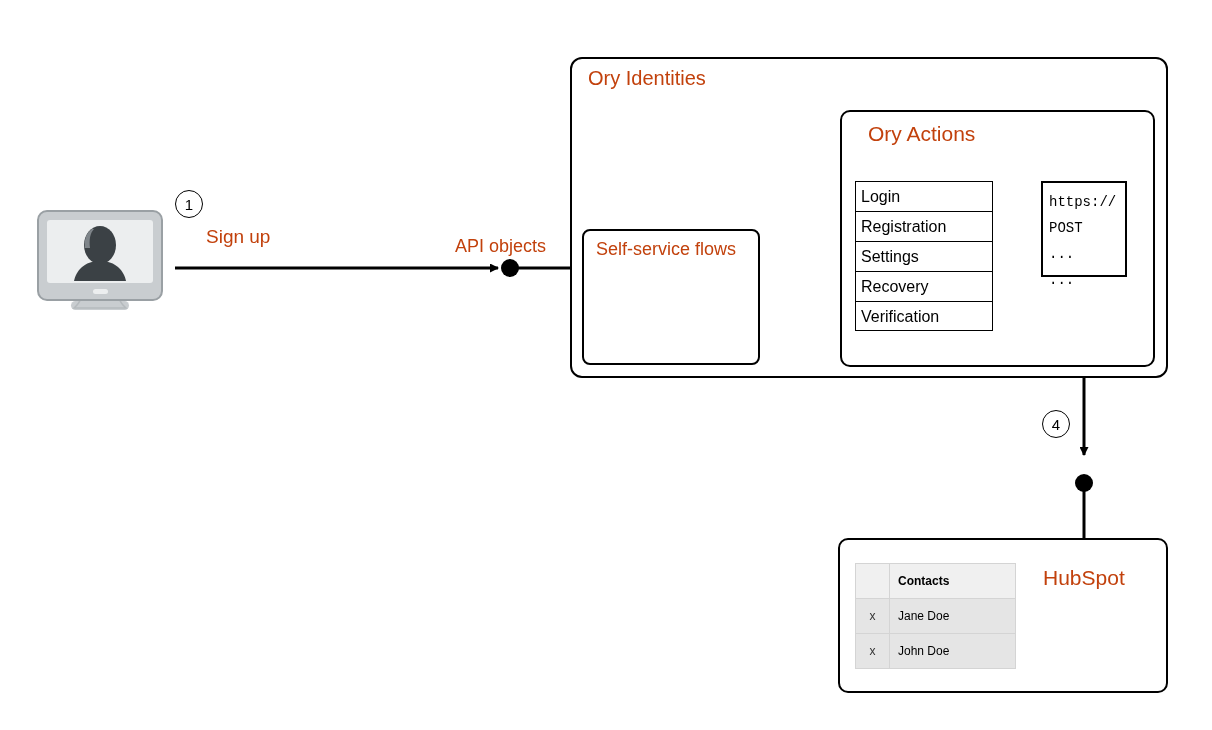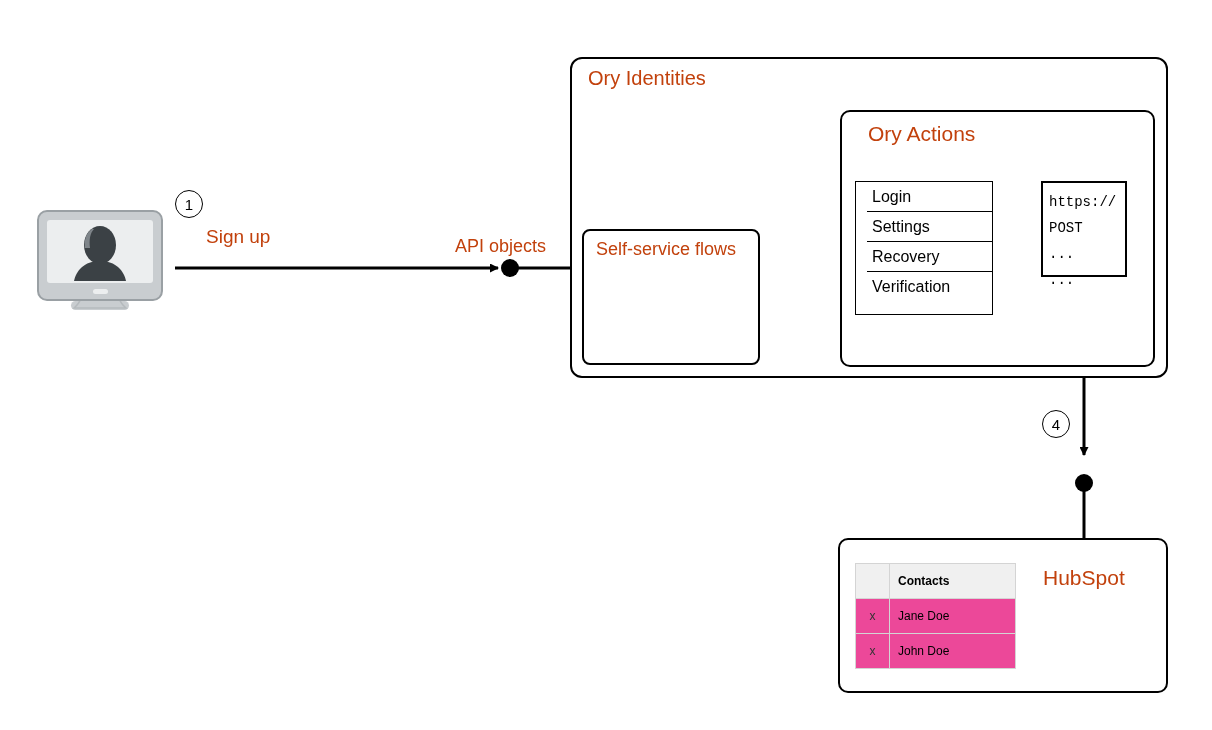--- a/index.html
+++ b/index.html
@@ -28,28 +28,28 @@
 
   .rbox{position:absolute;box-sizing:border-box;background:#fff;border:2.2px solid #000;}
   .box-identities{left:570px;top:57px;width:598px;height:321px;border-radius:12px;}
   .box-actions{left:840px;top:110px;width:315px;height:257px;border-radius:10px;}
   .box-selfservice{left:582px;top:229px;width:178px;height:136px;border-radius:8px;}
   .box-hubspot{left:838px;top:538px;width:330px;height:155px;border-radius:10px;}
   .box-code{left:1041px;top:181px;width:86px;height:96px;border:2px solid #000;border-radius:0;}
   .code-text{position:absolute;left:1049px;top:189px;font-size:14px;line-height:26px;
       font-family:"Liberation Mono",monospace;white-space:pre;}
 
-  .flowlist{position:absolute;left:855px;top:181px;width:138px;height:134px;
-      box-sizing:border-box;border:1.8px solid #000;background:#fff;padding-left:11px;}
+  .flowlist{position:absolute;left:855px;top:181px;width:138px;height:150px;
+      box-sizing:border-box;border:1.8px solid #000;background:#fff;}
   .flowrow{height:30px;box-sizing:border-box;border-bottom:1.8px solid #000;
       display:flex;align-items:center;padding-left:5px;font-size:16px;}
   .flowrow:last-child{border-bottom:none;}
 
   .ctable{position:absolute;left:855px;top:563px;width:161px;
-      border-collapse:collapse;background:#ec4899;font-size:12px;}
+      border-collapse:collapse;background:#e5e5e5;font-size:12px;}
   .ctable td,.ctable th{border:1px solid #d4d4d4;height:35px;box-sizing:border-box;
       padding:0 8px;text-align:left;font-weight:normal;}
   .ctable .hd{background:#f0f0f0;font-weight:bold;font-size:12px;}
   .ctable .cx{width:34px;text-align:center;color:#333;}
 
   .monitor{position:absolute;left:36px;top:209px;width:128px;height:110px;}
 </style>
 </head>
 <body>
 
@@ -101,20 +101,21 @@
   <div class="lbl lbl-ory-identities">Ory Identities</div>
 
   <div class="rbox box-selfservice"></div>
   <div class="lbl lbl-selfservice">Self-service flows</div>
 
   <div class="rbox box-actions"></div>
   <div class="lbl lbl-ory-actions">Ory Actions</div>
 
   <div class="flowlist">
     <div class="flowrow">Login</div>
+    <div class="flowrow">Registration</div>
     <div class="flowrow">Settings</div>
     <div class="flowrow">Recovery</div>
     <div class="flowrow">Verification</div>
   </div>
 
   <div class="rbox box-code"></div>
   <div class="code-text">https://
 POST
 ...
 ...</div>

